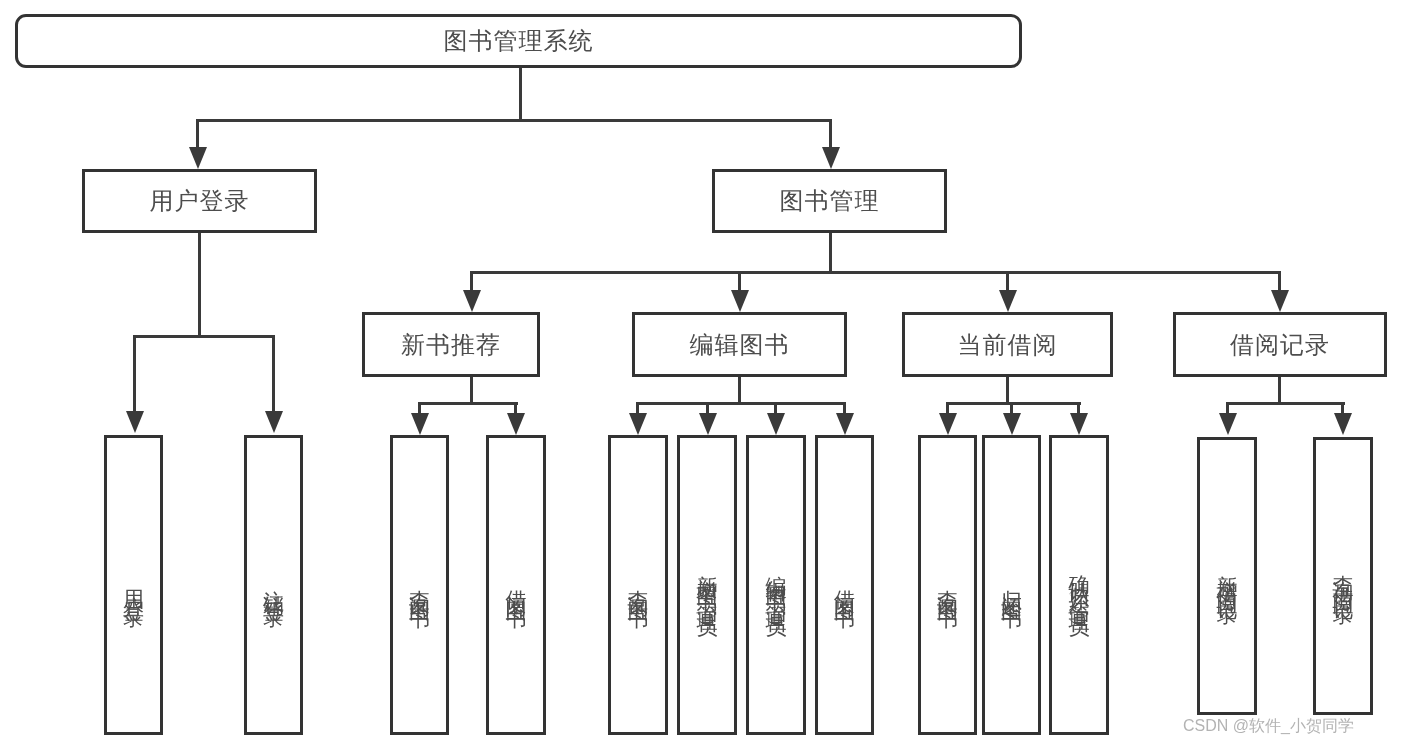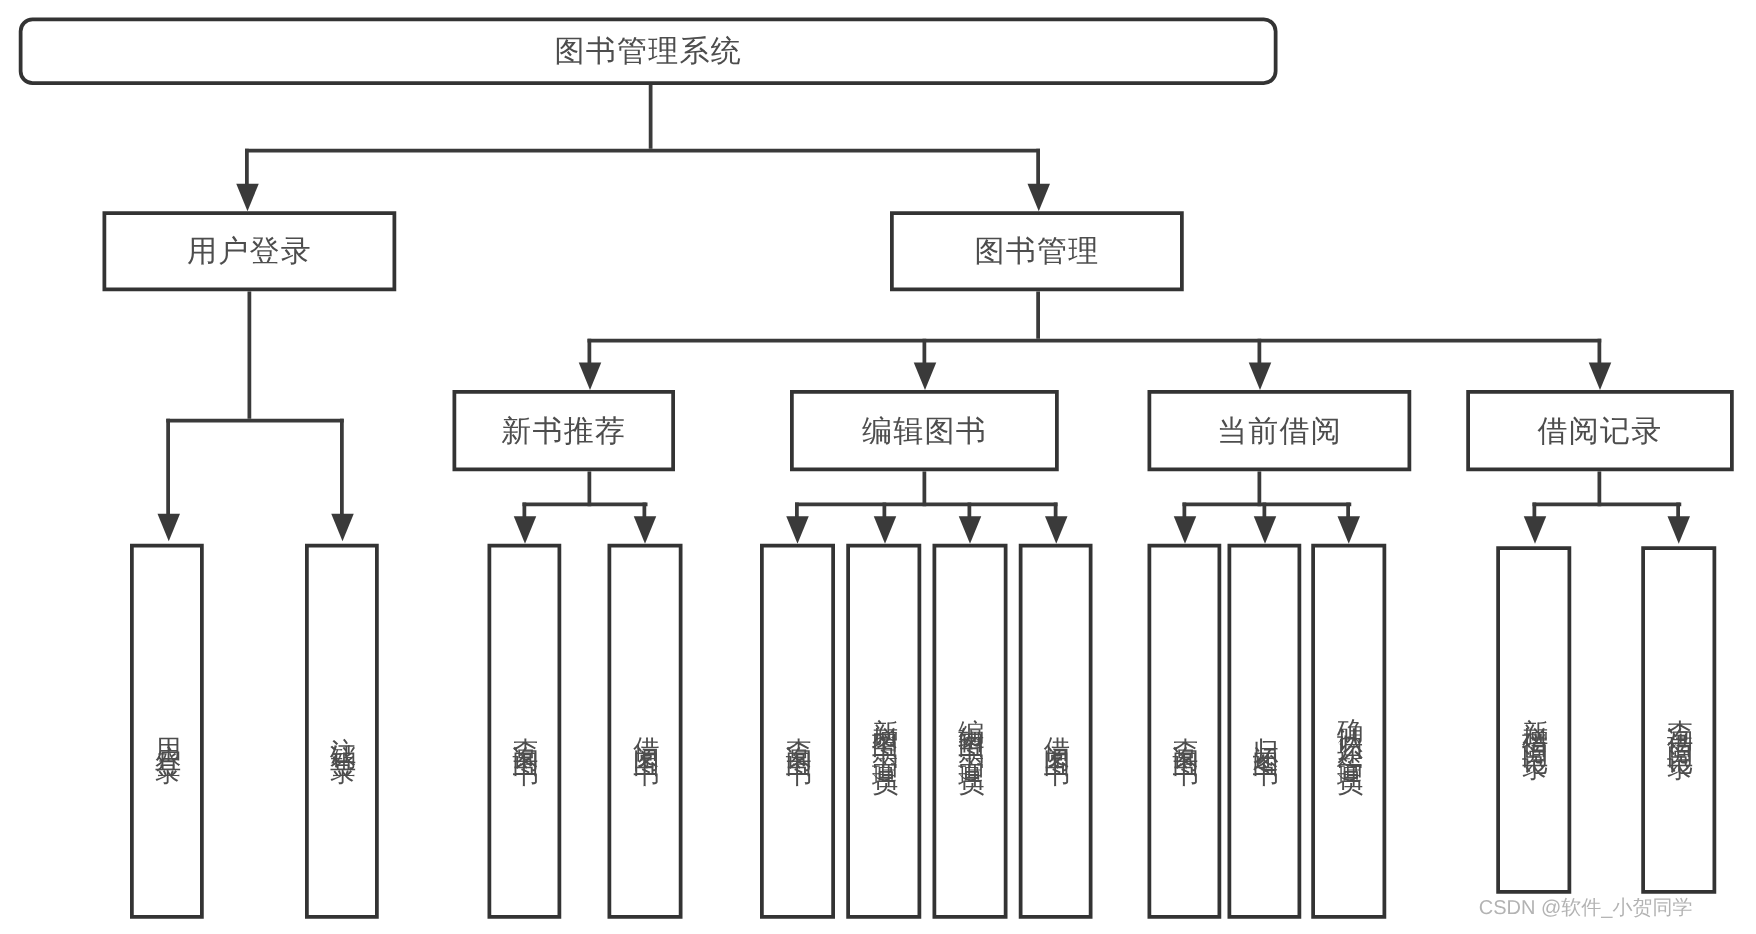--- a/index.html
+++ b/index.html
@@ -56,21 +56,21 @@
 <div class="box" style="left:15px;top:14px;width:1007px;height:54px;border-radius:11px;">图书管理系统</div>
 
 <div class="box" style="left:82px;top:169px;width:235px;height:64px;">用户登录</div>
 
 <div class="box" style="left:712px;top:169px;width:235px;height:64px;">图书管理</div>
 
 <div class="box" style="left:362px;top:312px;width:178px;height:65px;">新书推荐</div>
 
 <div class="box" style="left:632px;top:312px;width:215px;height:65px;">编辑图书</div>
 
-<div class="box" style="left:902px;top:312px;width:211px;height:65px;margin-left:16px;">当前借阅</div>
+<div class="box" style="left:902px;top:312px;width:211px;height:65px;">当前借阅</div>
 
 <div class="box" style="left:1173px;top:312px;width:214px;height:65px;">借阅记录</div>
 
 <div class="vbox" style="left:104px;top:435px;width:59px;height:300px;">用户登录</div>
 <div class="vbox" style="left:244px;top:435px;width:59px;height:300px;">注销登录</div>
 
 <div class="vbox" style="left:390px;top:435px;width:59px;height:300px;">查询图书</div>
 <div class="vbox" style="left:486px;top:435px;width:60px;height:300px;">借阅图书</div>
 
 <div class="vbox" style="left:608px;top:435px;width:60px;height:300px;">查询图书</div>

